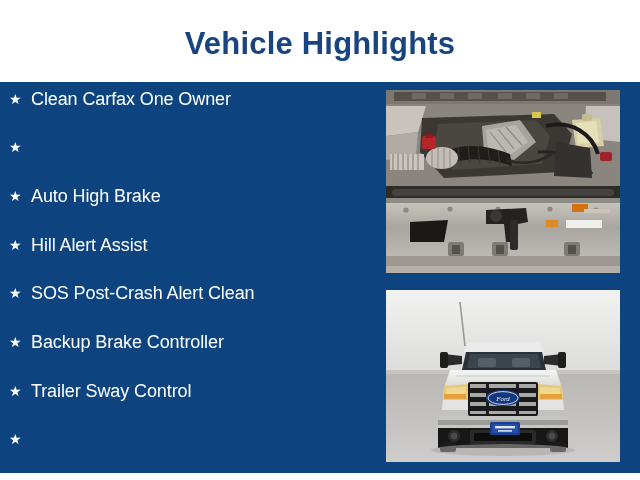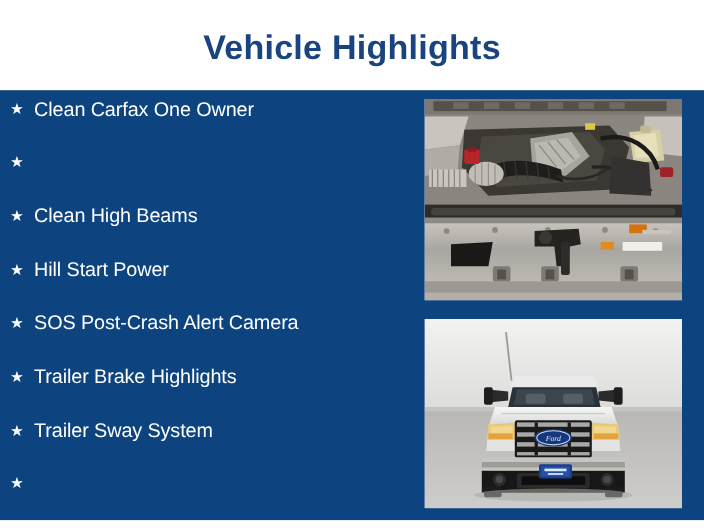--- a/index.html
+++ b/index.html
@@ -150,41 +150,41 @@
         <span class="bullet-star">★</span>
         <span class="feature-label">Clean Carfax One Owner</span>
       </li>
 
       <li class="feature-item">
         <span class="bullet-star">★</span>
       </li>
 
       <li class="feature-item">
         <span class="bullet-star">★</span>
-        <span class="feature-label">Clean High Beams</span>
-      </li>
-
-      <li class="feature-item">
-        <span class="bullet-star">★</span>
-        <span class="feature-label">Hill Start Power</span>
-      </li>
-
-      <li class="feature-item">
-        <span class="bullet-star">★</span>
-        <span class="feature-label">SOS Post-Crash Alert Camera</span>
-      </li>
-
-      <li class="feature-item">
-        <span class="bullet-star">★</span>
-        <span class="feature-label">Trailer Brake Highlights</span>
-      </li>
-
-      <li class="feature-item">
-        <span class="bullet-star">★</span>
-        <span class="feature-label">Trailer Sway System</span>
+        <span class="feature-label">Auto High Brake</span>
+      </li>
+
+      <li class="feature-item">
+        <span class="bullet-star">★</span>
+        <span class="feature-label">Hill Alert Assist</span>
+      </li>
+
+      <li class="feature-item">
+        <span class="bullet-star">★</span>
+        <span class="feature-label">SOS Post-Crash Alert Clean</span>
+      </li>
+
+      <li class="feature-item">
+        <span class="bullet-star">★</span>
+        <span class="feature-label">Backup Brake Controller</span>
+      </li>
+
+      <li class="feature-item">
+        <span class="bullet-star">★</span>
+        <span class="feature-label">Trailer Sway Control</span>
       </li>
 
       <li class="feature-item">
         <span class="bullet-star">★</span>
       </li>
 
     </ul>
 
     <div class="photo" id="photo-engine">
       <svg viewBox="0 0 234 183" preserveAspectRatio="none">

